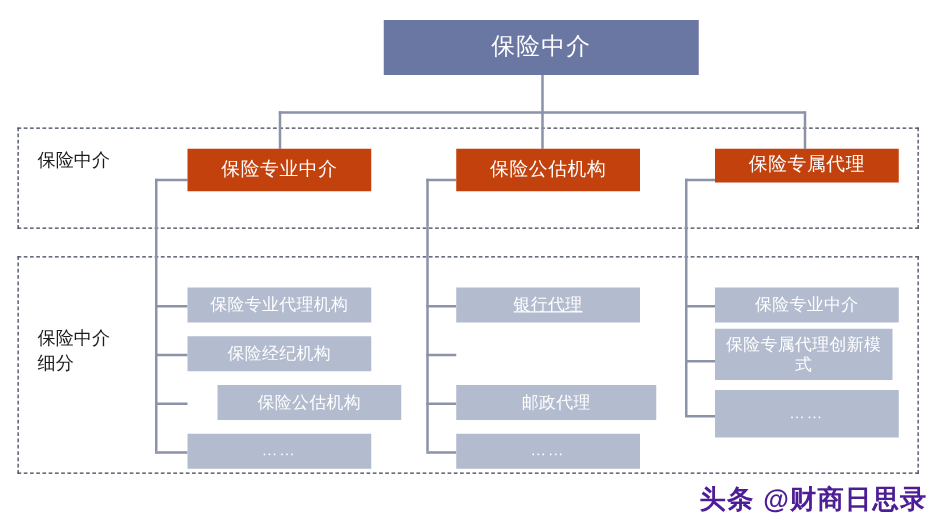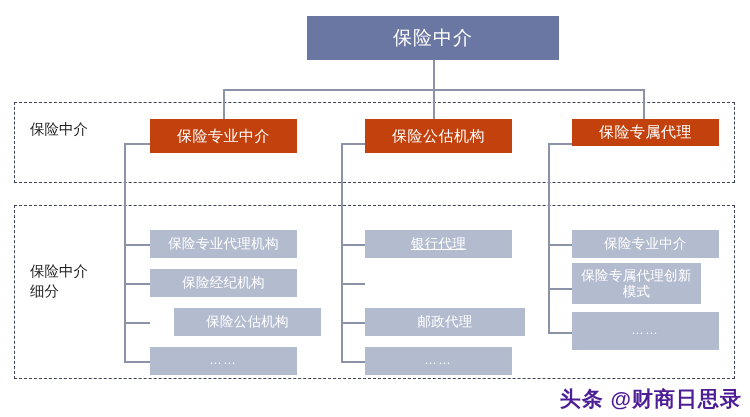--- a/index.html
+++ b/index.html
@@ -144,21 +144,21 @@
   <div class="box box-leaf" style="left:150px; top:269px; width:147px; height:28px;">保险经纪机构</div>
   <div class="box box-leaf" style="left:150px; top:230px; width:147px; height:28px;">保险专业代理机构</div>
   <div class="box box-leaf" style="left:150px; top:308px; width:147px; height:28px;margin-left:24px;">保险公估机构</div>
   <div class="box box-leaf dots" style="left:150px; top:347px; width:147px; height:28px;">……</div>
 
   <div class="box box-leaf" style="left:365px; top:230px; width:147px; height:28px;text-decoration:underline;">银行代理</div>
   <div class="box box-leaf" style="left:365px; top:308px; width:160px; height:28px;">邮政代理</div>
   <div class="box box-leaf dots" style="left:365px; top:347px; width:147px; height:28px;">……</div>
 
   <div class="box box-leaf" style="left:572px; top:230px; width:147px; height:28px;">保险专业中介</div>
-  <div class="box box-leaf" style="left:572px; top:263px; width:129px; height:41px; padding:0 8px;">保险专属代理创新模式</div>
+  <div class="box box-leaf" style="left:572px; top:263px; width:142px; height:41px; padding:0 8px;">保险专属代理创新模式</div>
   <div class="box box-leaf dots" style="left:572px; top:312px; width:147px; height:38px;">……</div>
 
   <div class="watermark">
     <span>头条</span>
     <span class="wm-at">@财商日思录</span>
   </div>
 
 </div>
 
 </body></html>

